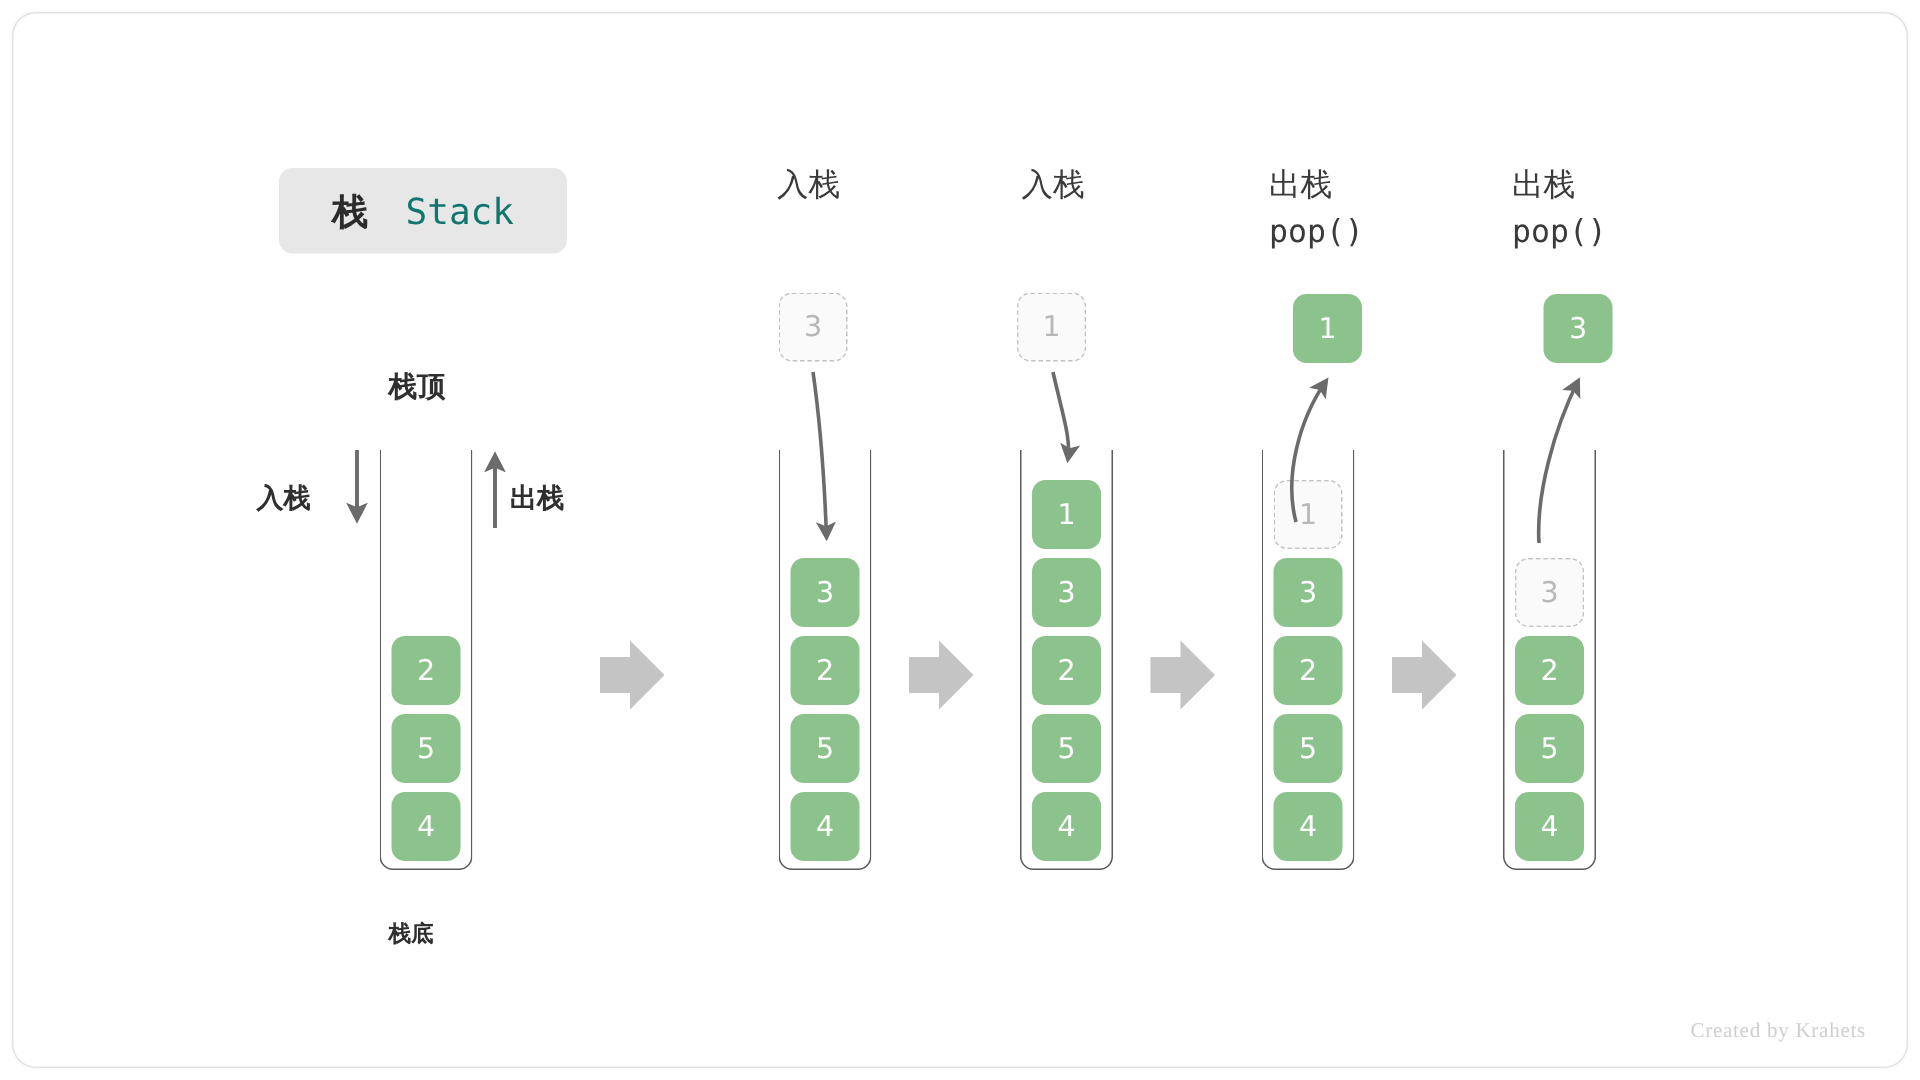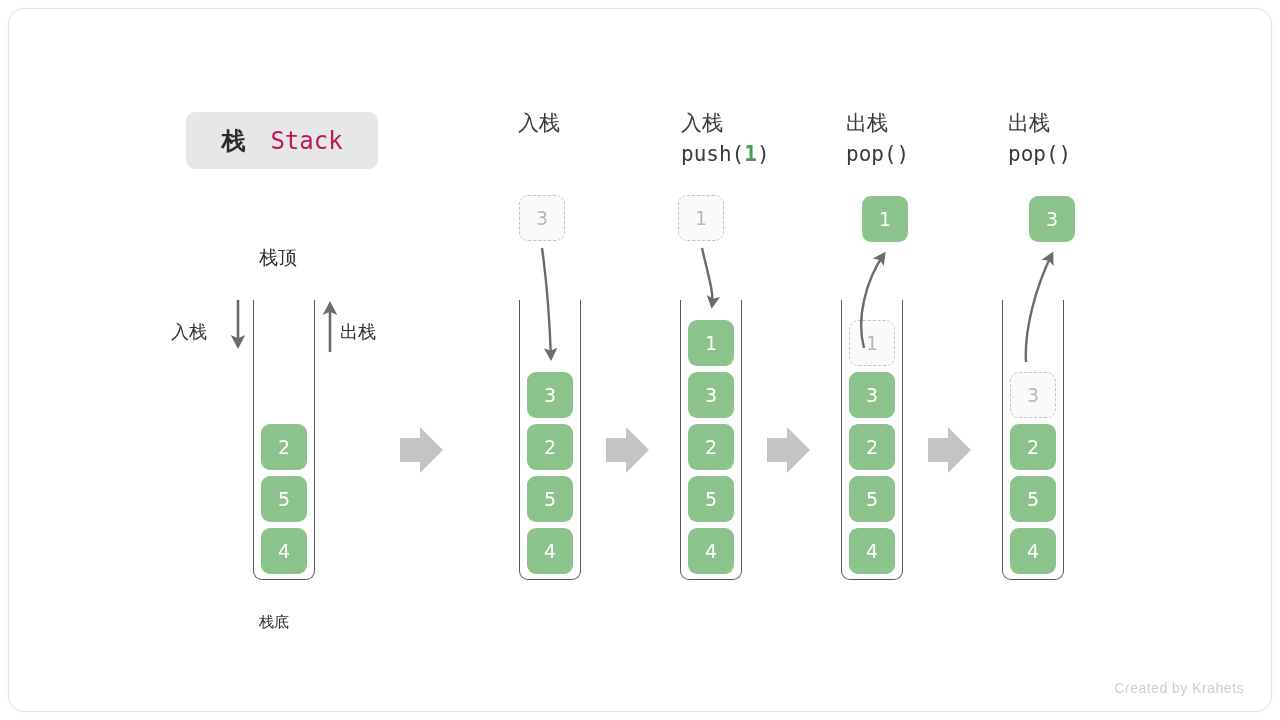--- a/index.html
+++ b/index.html
@@ -47,21 +47,21 @@
   .title-pill .t-cn {
     font-family: "DejaVu Sans", "Liberation Sans", sans-serif;
     font-weight: bold;
     font-size: 24px;
     color: #2b2b2b;
     letter-spacing: 1px;
   }
   .title-pill .t-en {
     font-family: "DejaVu Sans Mono", "Liberation Mono", monospace;
     font-size: 24px;
-    color: #be185d;
+    color: #0f766e;
     margin-left: 24px;
   }
 
   
   .col-head {
     position: absolute;
     width: 170px;
     text-align: left;
   }
   .col-head .line1 {
@@ -113,32 +113,32 @@
   .cell.ghost {
     background: #fafafa;
     border: 1.6px dashed #c2c2c2;
     color: #b8b8b8;
   }
 
   
   .lbl {
     position: absolute;
     font-family: "DejaVu Sans", "Liberation Sans", sans-serif;
-    font-weight: normal;
+    font-weight: bold;
     font-size: 18px;
     color: #2f2f2f;
     white-space: nowrap;
   }
 
   
   .watermark {
     position: absolute;
     right: 36px;
     bottom: 24px;
-    font-family: Liberation Sans, sans-serif;
+    font-family: Liberation Serif, serif;
     font-size: 14px;
     color: #cfcfcf;
     letter-spacing: 0.5px;
   }
 
   svg.overlay {
     position: absolute;
     left: 0;
     top: 0;
     width: 1280px;
@@ -161,21 +161,20 @@
   <div class="lbl" style="left:259px; top:613px; font-size:15px;">栈底</div>
   <div class="lbl" style="left:171px; top:320px;">入栈</div>
   <div class="lbl" style="left:340px; top:320px;">出栈</div>
 
   <div class="col-head" style="left:518px; top:108px;">
     <div class="line1">入栈</div>
   </div>
 
   <div class="col-head" style="left:681px; top:108px;">
     <div class="line1">入栈</div>
-    <div class="line2"><span>push(</span><span class="arg">1</span><span>)</span></div>
   </div>
 
   <div class="col-head" style="left:846px; top:108px;">
     <div class="line1">出栈</div>
     <div class="line2"><span>pop(</span><span class="arg"></span><span>)</span></div>
   </div>
 
   <div class="col-head" style="left:1008px; top:108px;">
     <div class="line1">出栈</div>
     <div class="line2"><span>pop(</span><span class="arg"></span><span>)</span></div>

